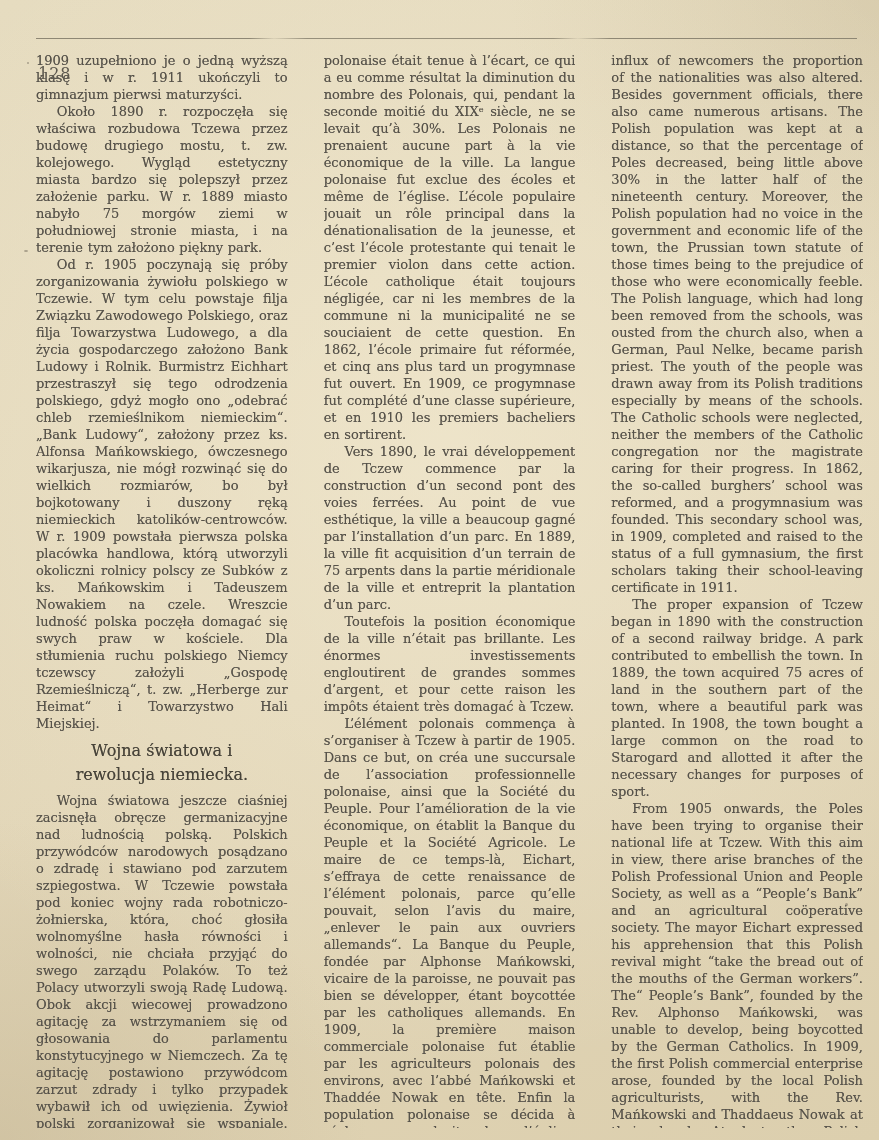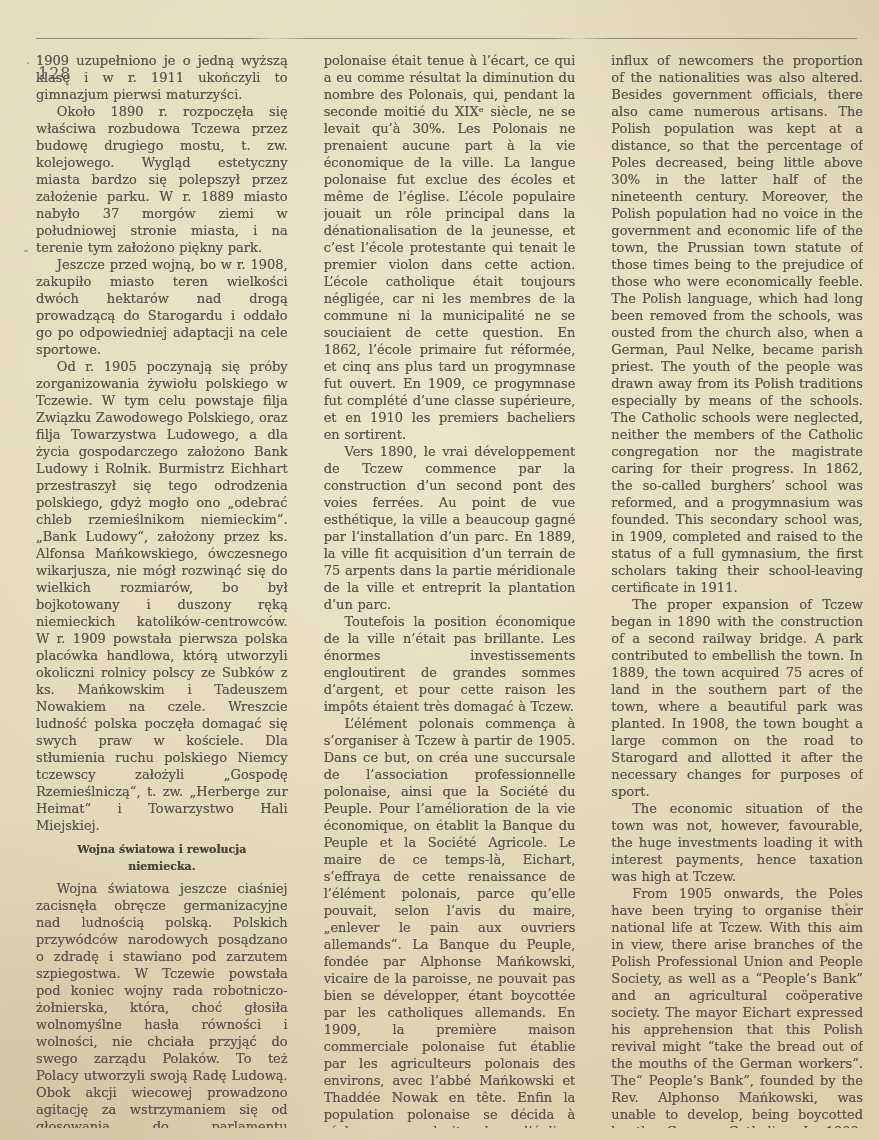--- a/index.html
+++ b/index.html
@@ -37,57 +37,55 @@
   }
   .col{overflow:hidden;}
   .col p{
     margin:0;font-size:13px;line-height:17px;text-align:justify;
     text-indent:1.6em;color:#56524a;
     text-shadow:0 0 0.5px rgba(70,66,58,0.55);
     word-spacing:0.5px;
   }
   .col p.noindent{text-indent:0;}
   .col h3{
-    margin:7px 28px 5px 28px;font-size:11px;line-height:17px;
-    text-align:center;font-weight:bold;color:#474339;
+    margin:7px 28px 5px 28px;font-size:16px;line-height:24px;
+    text-align:center;font-weight:normal;color:#474339;
     text-shadow:0 0 0.5px rgba(60,56,48,0.6);
   }
   .speck{position:absolute;background:#746e5e;border-radius:50%;opacity:0.55;}
   .speck.s1{left:24px;top:250px;width:4px;height:2px;}
   .speck.s2{left:845px;top:903px;width:3px;height:3px;}
   .speck.s3{left:27px;top:62px;width:2px;height:2px;}
 </style>
 </head>
 <body>
 
 <div class="page">
   <div class="page-header">
     <span class="page-number">128</span>
     <hr class="header-rule">
   </div>
 
   <div class="columns">
     <div class="col">
         <p class="noindent">1909 uzupełniono je o jedną wyższą klasę i w r. 1911 ukończyli to gimnazjum pierwsi maturzyści.</p>
-        <p>Około 1890 r. rozpoczęła się właściwa rozbudowa Tczewa przez budowę drugiego mostu, t. zw. kolejowego. Wygląd estetyczny miasta bardzo się polepszył przez założenie parku. W r. 1889 miasto nabyło 37 morgów ziemi w południowej stronie miasta, i na terenie tym założono piękny park.</p>
-        <p>Jeszcze przed wojną, bo w r. 1908, zakupiło miasto teren wielkości dwóch hektarów nad drogą prowadzącą do Starogardu i oddało go po odpowiedniej adaptacji na cele sportowe.</p>
+        <p>Około 1890 r. rozpoczęła się właściwa rozbudowa Tczewa przez budowę drugiego mostu, t. zw. kolejowego. Wygląd estetyczny miasta bardzo się polepszył przez założenie parku. W r. 1889 miasto nabyło 75 morgów ziemi w południowej stronie miasta, i na terenie tym założono piękny park.</p>
         <p>Od r. 1905 poczynają się próby zorganizowania żywiołu polskiego w Tczewie. W tym celu powstaje filja Związku Zawodowego Polskiego, oraz filja Towarzystwa Ludowego, a dla życia gospodarczego założono Bank Ludowy i Rolnik. Burmistrz Eichhart przestraszył się tego odrodzenia polskiego, gdyż mogło ono „odebrać chleb rzemieślnikom niemieckim“. „Bank Ludowy“, założony przez ks. Alfonsa Mańkowskiego, ówczesnego wikarjusza, nie mógł rozwinąć się do wielkich rozmiarów, bo był bojkotowany i duszony ręką niemieckich katolików-centrowców. W r. 1909 powstała pierwsza polska placówka handlowa, którą utworzyli okoliczni rolnicy polscy ze Subków z ks. Mańkowskim i Tadeuszem Nowakiem na czele. Wreszcie ludność polska poczęła domagać się swych praw w kościele. Dla stłumienia ruchu polskiego Niemcy tczewscy założyli „Gospodę Rzemieślniczą“, t. zw. „Herberge zur Heimat“ i Towarzystwo Hali Miejskiej.</p>
         <h3>Wojna światowa i rewolucja niemiecka.</h3>
         <p>Wojna światowa jeszcze ciaśniej zacisnęła obręcze germanizacyjne nad ludnością polską. Polskich przywódców narodowych posądzano o zdradę i stawiano pod zarzutem szpiegostwa. W Tczewie powstała pod koniec wojny rada robotniczo-żołnierska, która, choć głosiła wolnomyślne hasła równości i wolności, nie chciała przyjąć do swego zarządu Polaków. To też Polacy utworzyli swoją Radę Ludową. Obok akcji wiecowej prowadzono agitację za wstrzymaniem się od głosowania do parlamentu konstytucyjnego w Niemczech. Za tę agitację postawiono przywódcom zarzut zdrady i tylko przypadek wybawił ich od uwięzienia. Żywioł polski zorganizował się wspaniale. Powstało: Towarzystwo Handlowców, Tow. śpiewu</p>
       </div>
     <div class="col">
         <p class="noindent">polonaise était tenue à l’écart, ce qui a eu comme résultat la diminution du nombre des Polonais, qui, pendant la seconde moitié du XIXᵉ siècle, ne se levait qu’à 30%. Les Polonais ne prenaient aucune part à la vie économique de la ville. La langue polonaise fut exclue des écoles et même de l’église. L’école populaire jouait un rôle principal dans la dénationalisation de la jeunesse, et c’est l’école protestante qui tenait le premier violon dans cette action. L’école catholique était toujours négligée, car ni les membres de la commune ni la municipalité ne se souciaient de cette question. En 1862, l’école primaire fut réformée, et cinq ans plus tard un progymnase fut ouvert. En 1909, ce progymnase fut complété d’une classe supérieure, et en 1910 les premiers bacheliers en sortirent.</p>
         <p>Vers 1890, le vrai développement de Tczew commence par la construction d’un second pont des voies ferrées. Au point de vue esthétique, la ville a beaucoup gagné par l’installation d’un parc. En 1889, la ville fit acquisition d’un terrain de 75 arpents dans la partie méridionale de la ville et entreprit la plantation d’un parc.</p>
         <p>Toutefois la position économique de la ville n’était pas brillante. Les énormes investissements engloutirent de grandes sommes d’argent, et pour cette raison les impôts étaient très domagać à Tczew.</p>
         <p>L’élément polonais commença à s’organiser à Tczew à partir de 1905. Dans ce but, on créa une succursale de l’association professionnelle polonaise, ainsi que la Société du Peuple. Pour l’amélioration de la vie économique, on établit la Banque du Peuple et la Société Agricole. Le maire de ce temps-là, Eichart, s’effraya de cette renaissance de l’élément polonais, parce qu’elle pouvait, selon l’avis du maire, „enlever le pain aux ouvriers allemands“. La Banque du Peuple, fondée par Alphonse Mańkowski, vicaire de la paroisse, ne pouvait pas bien se développer, étant boycottée par les catholiques allemands. En 1909, la première maison commerciale polonaise fut établie par les agriculteurs polonais des environs, avec l’abbé Mańkowski et Thaddée Nowak en tête. Enfin la population polonaise se décida à réclamer ses droits dans l’église. Pour étouffer le mouvement polonais, les Allemands de Tczew fondèrent une maison commune des artisans, nommée „Herberge zur Heimat“ et la Société des Halles de la Ville.</p>
       </div>
     <div class="col">
         <p class="noindent">influx of newcomers the proportion of the nationalities was also altered. Besides government officials, there also came numerous artisans. The Polish population was kept at a distance, so that the percentage of Poles decreased, being little above 30% in the latter half of the nineteenth century. Moreover, the Polish population had no voice in the government and economic life of the town, the Prussian town statute of those times being to the prejudice of those who were economically feeble. The Polish language, which had long been removed from the schools, was ousted from the church also, when a German, Paul Nelke, became parish priest. The youth of the people was drawn away from its Polish traditions especially by means of the schools. The Catholic schools were neglected, neither the members of the Catholic congregation nor the magistrate caring for their progress. In 1862, the so-called burghers’ school was reformed, and a progymnasium was founded. This secondary school was, in 1909, completed and raised to the status of a full gymnasium, the first scholars taking their school-leaving certificate in 1911.</p>
         <p>The proper expansion of Tczew began in 1890 with the construction of a second railway bridge. A park contributed to embellish the town. In 1889, the town acquired 75 acres of land in the southern part of the town, where a beautiful park was planted. In 1908, the town bought a large common on the road to Starogard and allotted it after the necessary changes for purposes of sport.</p>
-        <p>The economic situation of the town was not, however, favourable, the huge investments loading it with interest payments, hence taxation was high at Tczew.</p>
         <p>From 1905 onwards, the Poles have been trying to organise their national life at Tczew. With this aim in view, there arise branches of the Polish Professional Union and People Society, as well as a “People’s Bank” and an agricultural coöperative society. The mayor Eichart expressed his apprehension that this Polish revival might “take the bread out of the mouths of the German workers”. The“ People’s Bank”, founded by the Rev. Alphonso Mańkowski, was unable to develop, being boycotted by the German Catholics. In 1909, the first Polish commercial enterprise arose, founded by the local Polish agriculturists, with the Rev. Mańkowski and Thaddaeus Nowak at their head. At last, the Polish population began to demand their rights in the church.</p>
       </div>
   </div>
 
   <div class="speck s1"></div>
   <div class="speck s2"></div>
   <div class="speck s3"></div>
 </div>
 
 </body></html>

